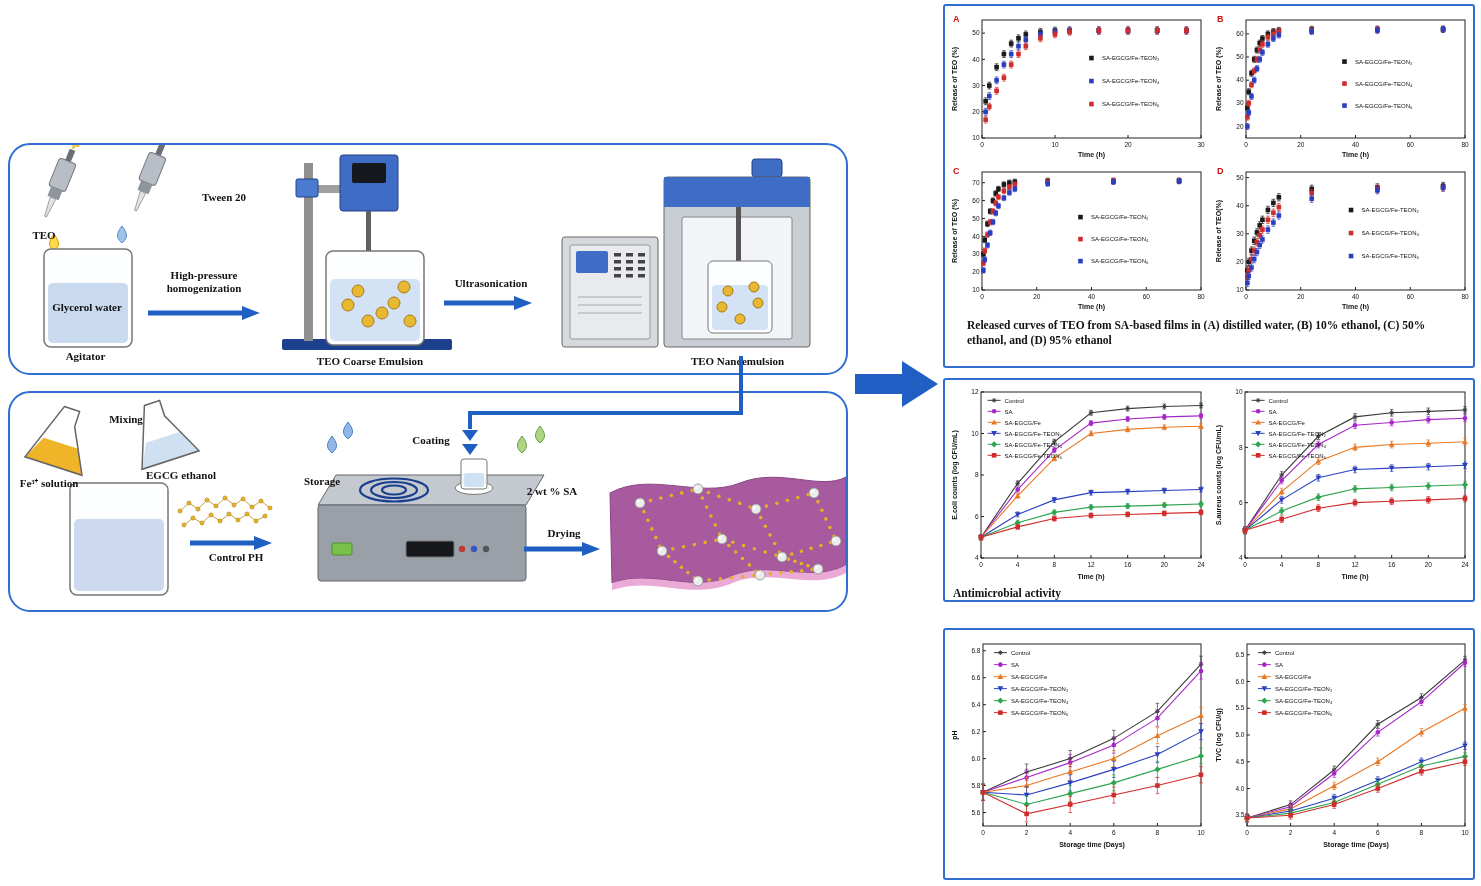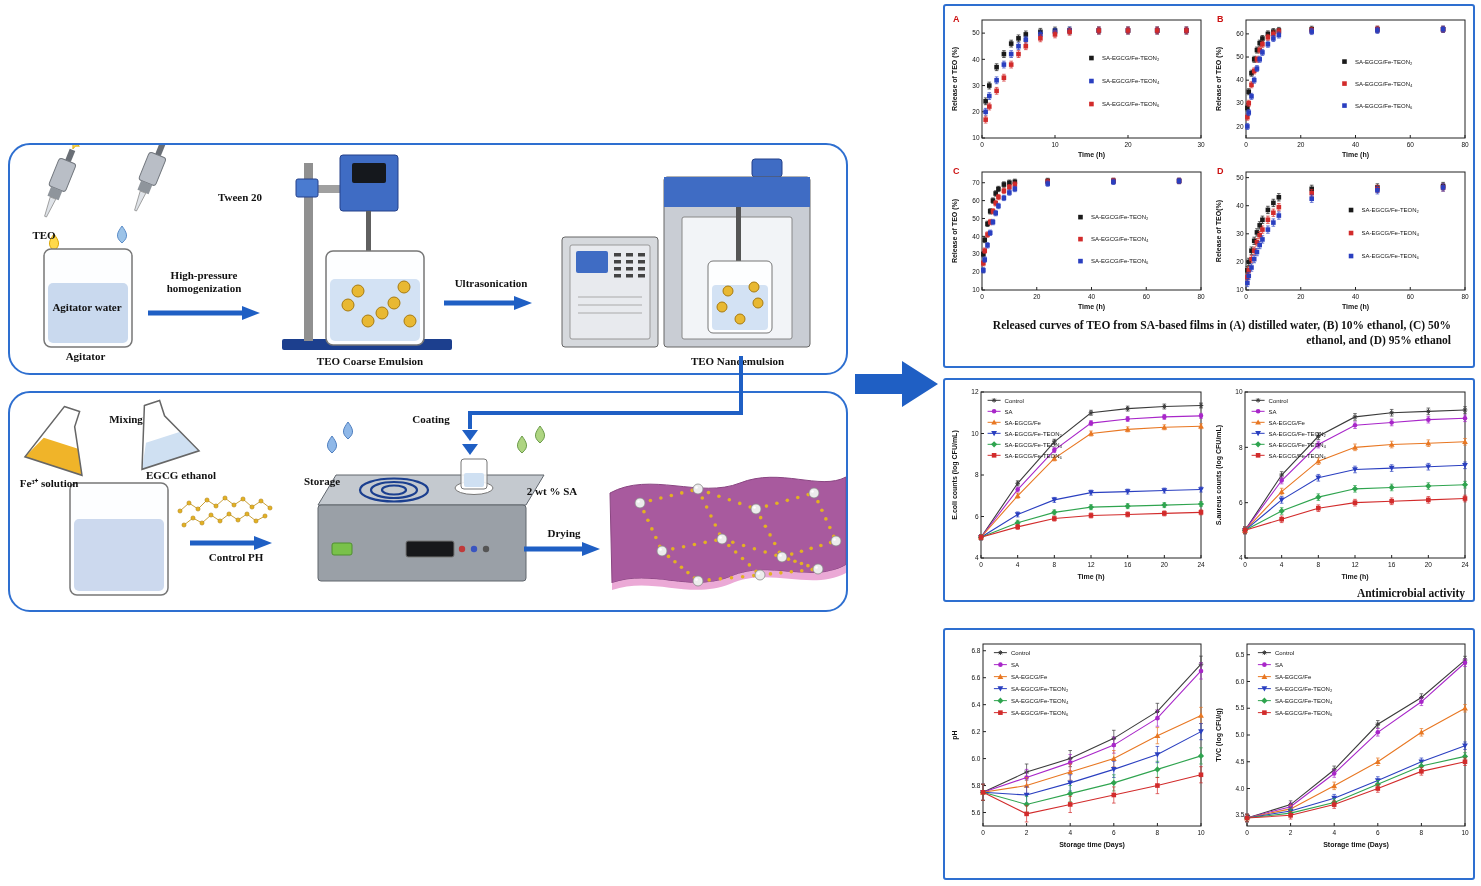--- a/index.html
+++ b/index.html
@@ -5,21 +5,21 @@
 *{margin:0;padding:0;box-sizing:border-box}
 html,body{background:#fff}
 body{width:1481px;height:886px;font-family:"Liberation Sans",sans-serif;position:relative}
 .stage{position:relative;width:1481px;height:886px;background:#fff;overflow:hidden}
 .panel{position:absolute;border:2px solid #2e6fd0;border-radius:22px;background:#fff;z-index:2}
 .rpanel{position:absolute;border:2px solid #2e6fd0;border-radius:3px;background:#fff;z-index:2}
 .gfx{position:absolute;left:0;top:0;z-index:1}
 .lbl{position:absolute;font-family:"Liberation Serif",serif;font-weight:bold;font-size:11px;line-height:1.15;text-align:center;color:#111;z-index:3}
 .chart{position:absolute;z-index:2}
 .chart svg{display:block}
-.caption{position:absolute;left:8px;right:8px;font-family:"Liberation Serif",serif;font-weight:bold;font-size:11.5px;text-align:right;color:#111;line-height:1.3;z-index:3}
+.caption{position:absolute;left:8px;right:8px;font-family:"Liberation Serif",serif;font-weight:bold;font-size:11.5px;text-align:left;color:#111;line-height:1.3;z-index:3}
 .overlay{position:absolute;left:0;top:0;z-index:6;pointer-events:none}
 </style>
 </head>
 <body>
 
 <div class="stage">
 
   <svg class="overlay" width="1481" height="886">
     <polygon points="855,374 902,374 902,361 938,384 902,407 902,394 855,394" fill="#1f5fc4"></polygon>
     <path d="M741,356 L741,413 L470,413 L470,429" fill="none" stroke="#1f5fc4" stroke-width="4"></path>
@@ -114,22 +114,22 @@
         <g fill="#e8b832" stroke="#a87b10">
           <circle cx="712" cy="162" r="5"></circle>
             <circle cx="730" cy="174" r="5"></circle>
             <circle cx="748" cy="158" r="5"></circle>
           <circle cx="718" cy="146" r="5"></circle>
             <circle cx="744" cy="142" r="5"></circle>
         </g>
       </g>
     </svg>
     <div class="lbl" style="left:10px;top:84px;width:48px">TEO</div>
-    <div class="lbl" style="left:194px;top:46px;width:72px">Tween 20</div>
-    <div class="lbl" style="left:38px;top:156px;width:78px">Agitator water</div>
+    <div class="lbl" style="left:178px;top:46px;width:72px">Tween 20</div>
+    <div class="lbl" style="left:38px;top:156px;width:78px">Glycerol water</div>
     <div class="lbl" style="left:28px;top:205px;width:95px">Agitator</div>
     <div class="lbl" style="left:136px;top:124px;width:116px">High-pressure homogenization</div>
     <div class="lbl" style="left:280px;top:210px;width:160px">TEO Coarse Emulsion</div>
     <div class="lbl" style="left:428px;top:132px;width:106px">Ultrasonication</div>
     <div class="lbl" style="left:645px;top:210px;width:165px">TEO Nanoemulsion</div>
   </section>
 
   <section class="panel" style="left:8px;top:391px;width:840px;height:221px">
     <svg class="gfx" width="836" height="217">
 
@@ -308,21 +308,21 @@
             <circle cx="208" cy="100" r="5" fill="#ececec" stroke="#8a8a8a" stroke-width="0.8"></circle>
             <circle cx="206.5" cy="98.5" r="1.3" fill="#ffffff"></circle>
           </g>
       </g>
     </svg>
     <div class="lbl" style="left:8px;top:84px;width:62px">Fe³⁺ solution</div>
     <div class="lbl" style="left:86px;top:20px;width:60px">Mixing</div>
     <div class="lbl" style="left:132px;top:76px;width:78px">EGCG ethanol</div>
     <div class="lbl" style="left:184px;top:158px;width:84px">Control PH</div>
     <div class="lbl" style="left:280px;top:82px;width:64px">Storage</div>
-    <div class="lbl" style="left:388px;top:20px;width:66px">Coating</div>
+    <div class="lbl" style="left:388px;top:41px;width:66px">Coating</div>
     <div class="lbl" style="left:506px;top:92px;width:72px">2 wt % SA</div>
     <div class="lbl" style="left:524px;top:134px;width:60px">Drying</div>
   </section>
 
   <section class="rpanel" style="left:943px;top:4px;width:532px;height:364px">
     <div class="chart" style="left:4px;top:4px">
         <svg width="260" height="150">
           <rect x="33" y="10" width="219" height="118" fill="none" stroke="#222" stroke-width="1"></rect>
           <line x1="33" y1="128" x2="33" y2="125" stroke="#222" stroke-width="1"></line>
           <text x="33" y="137" font-size="6.5" text-anchor="middle" fill="#111" font-family="&quot;Liberation Sans&quot;,sans-serif">0</text>

